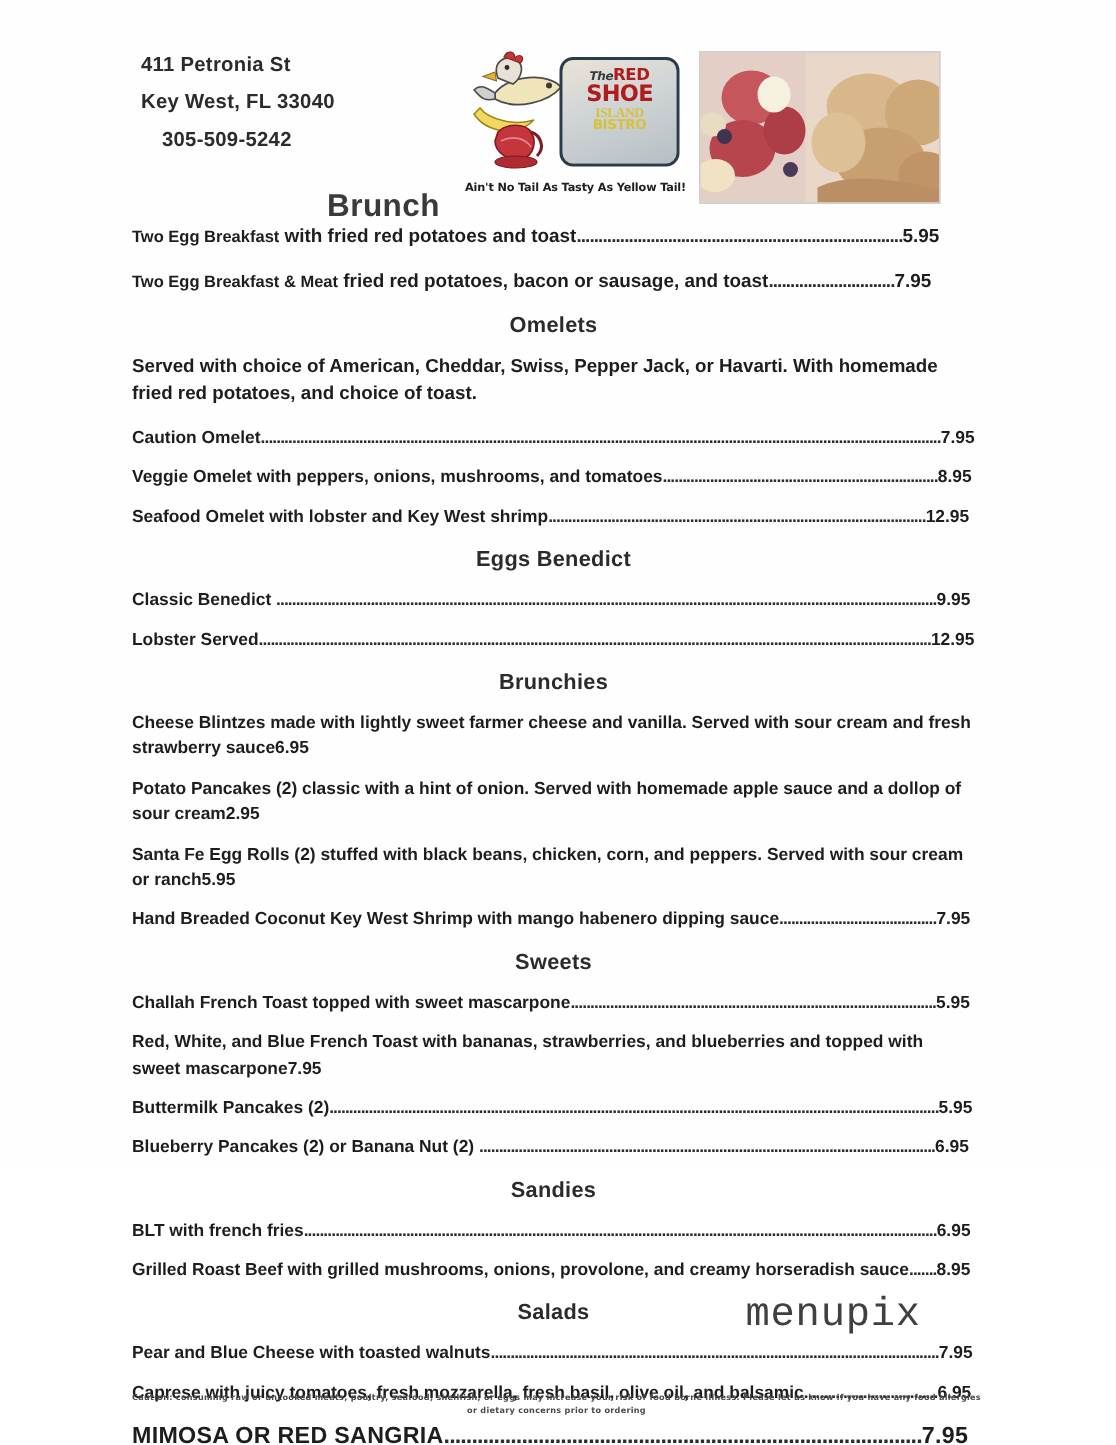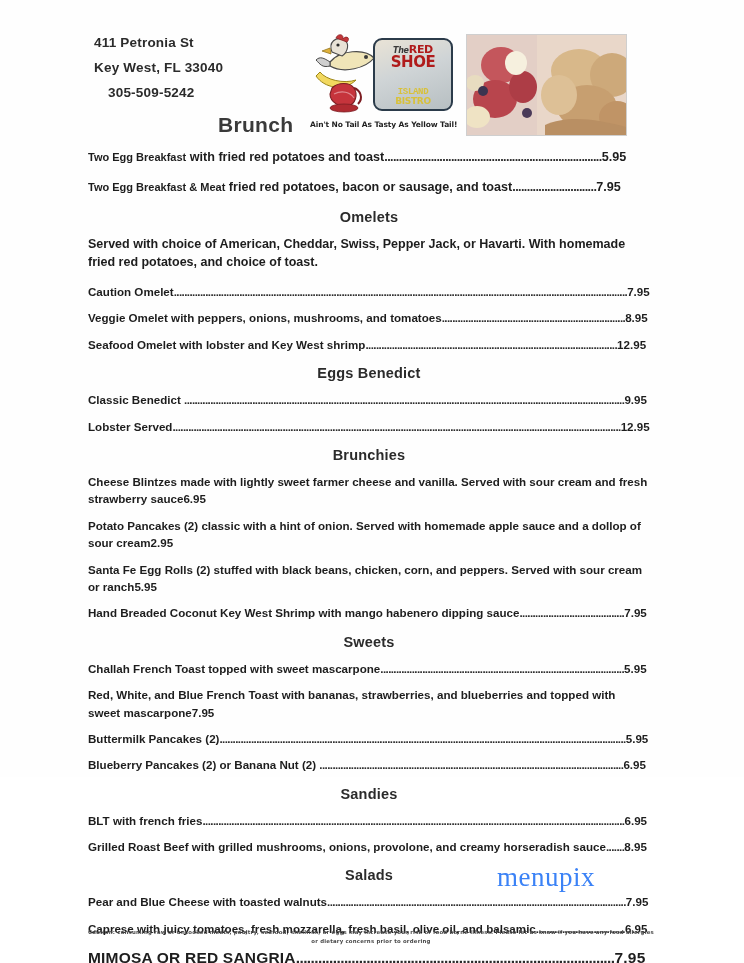--- a/index.html
+++ b/index.html
@@ -45,21 +45,21 @@
     margin-bottom: 11px;
     white-space: nowrap;
   }
   .addr-line.l1 { padding-left: 6px; }
   .addr-line.l2 { padding-left: 6px; }
   .addr-line.l3 { padding-left: 20px; }
 
   .brunch-title {
     position: absolute;
     left: 218px;
-    top: 113px;
+    top: 126px;
     font-size: 21px;
     font-weight: bold;
     letter-spacing: 0.3px;
     color: #3a3a3a;
   }
 
   
   .logo-wrap {
     position: absolute;
     left: 308px;
@@ -107,22 +107,22 @@
     line-height: 1;
     letter-spacing: -0.5px;
     font-family: "DejaVu Sans", sans-serif;
   }
   .plaque-l3 {
     font-size: 9px;
     font-weight: bold;
     color: #d8c13a;
     line-height: 1.05;
     letter-spacing: -0.3px;
-    margin-top: 18px;
-    font-family: Liberation Mono, monospace;
+    margin-top: 1px;
+    font-family: Liberation Serif, serif;
   }
   .plaque-l4 {
     font-size: 9px;
     font-weight: bold;
     color: #d8c13a;
     line-height: 1.05;
     letter-spacing: -0.3px;
     font-family: "DejaVu Sans", sans-serif;
   }
   .logo-mascot {
@@ -222,23 +222,23 @@
     font-size: 11px;
   }
 
   
   .watermark {
     position: absolute;
     left: 497px;
     top: 862px;
     font-size: 27px;
     font-weight: normal;
-    color: #3b82f6;
+    color: #404040;
     letter-spacing: 0.5px;
-    font-family: Liberation Serif, serif;
+    font-family: Liberation Mono, monospace;
     pointer-events: none;
     user-select: none;
   }
 
   
   .disclaimer {
     position: absolute;
     left: 88px;
     top: 928px;
     width: 566px;

